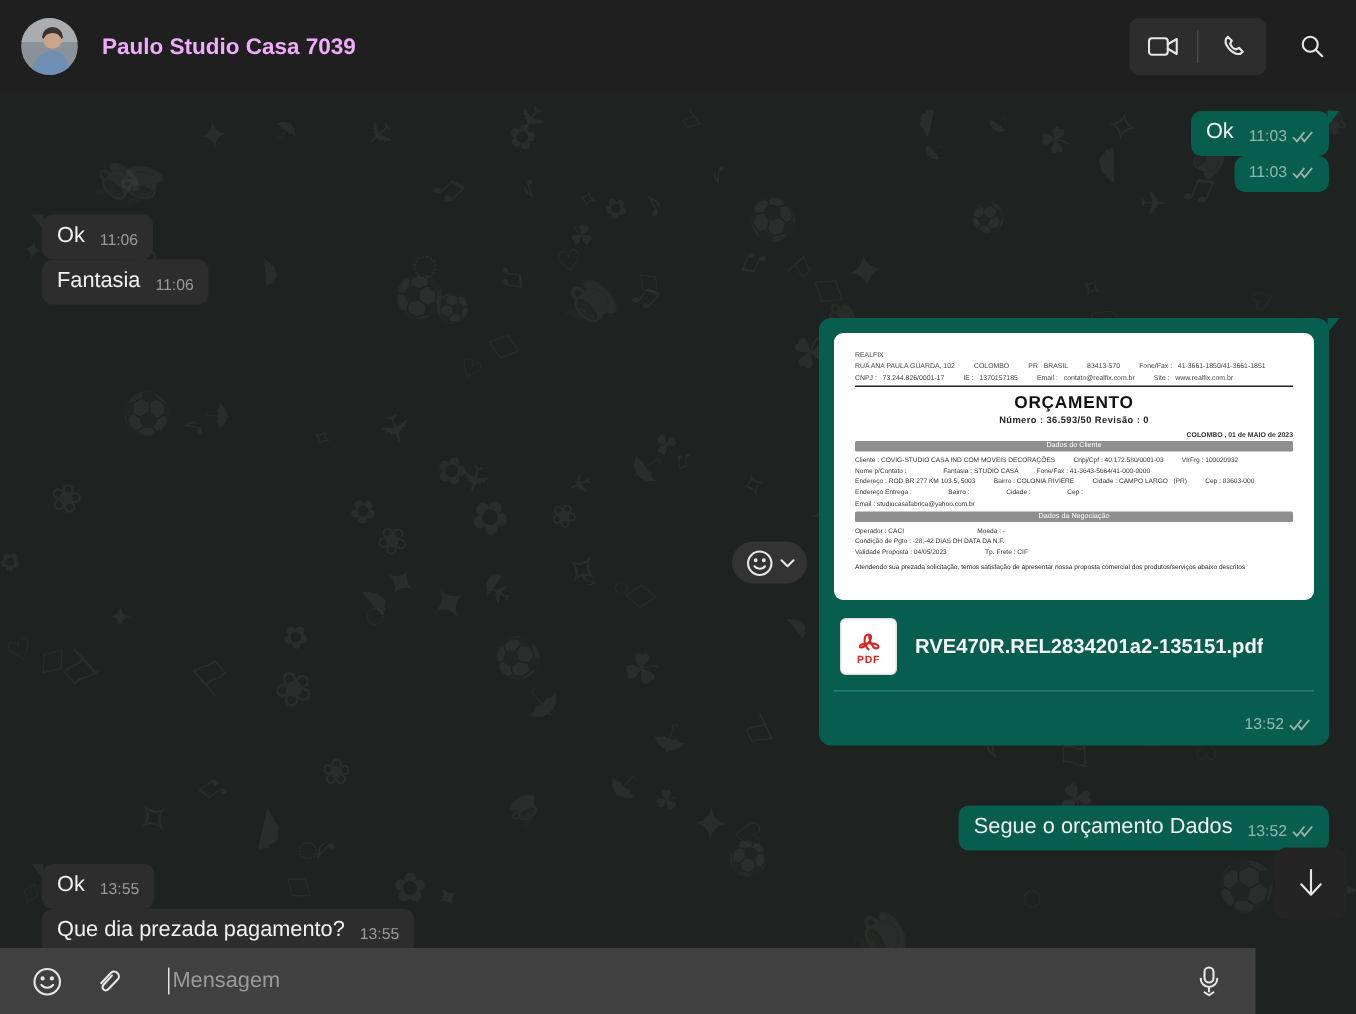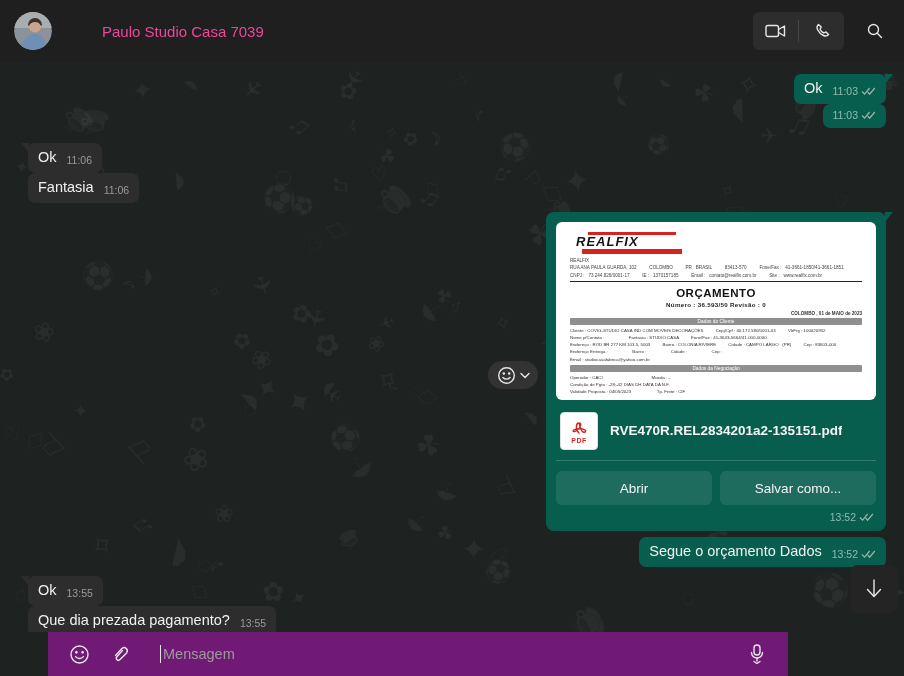--- a/index.html
+++ b/index.html
@@ -4,21 +4,21 @@
 <style>
   * { margin:0; padding:0; box-sizing:border-box; }
   html,body { background:#000; }
   body { font-family:"Liberation Sans", sans-serif; }
   .app { position:relative; width:904px; height:676px; background:#1e2220; overflow:hidden; }
 
   
   .header { position:absolute; top:0; left:0; width:904px; height:62px; background:#1f1f1f; display:flex; align-items:center; padding:0 14px; z-index:30; }
   .avatar { width:38px; height:38px; border-radius:50%; overflow:hidden; flex:0 0 auto; cursor:pointer; }
   .head-texts { margin-left:16px; flex:1; min-width:0; }
-  .head-title { color:#ec4899; font-size:15px; font-weight:normal; line-height:19px;margin-left:34px; }
+  .head-title { color:#f0abfc; font-size:15px; font-weight:bold; line-height:19px; }
   .head-sub { color:#c6c6c6; font-size:12.5px; line-height:17px; }
   .head-actions { display:flex; align-items:center; gap:16px; }
   .call-group { display:flex; align-items:center; background:#2d2d2d; border-radius:6px; height:38px; }
   .call-btn { width:45px; height:38px; display:flex; align-items:center; justify-content:center; cursor:pointer; }
   .call-divider { width:1px; height:22px; background:#464646; }
   .icon-btn { width:30px; height:30px; display:flex; align-items:center; justify-content:center; cursor:pointer; }
   svg.ic { stroke:#e7e7e7; fill:none; stroke-width:1.4; stroke-linecap:round; stroke-linejoin:round; }
 
   
   .chat { position:absolute; top:62px; left:0; width:904px; height:570px; overflow:hidden; }
@@ -67,21 +67,21 @@
   .pdf-time { display:flex; justify-content:flex-end; align-items:center; gap:3px; padding:6px 2px 2px 0; }
   .pdf-time .time { color:rgba(255,255,255,0.55); font-size:10.5px; }
 
   
   .react-pill { position:absolute; top:299px; left:488px; width:50px; height:28px; background:#333333; border-radius:14px; display:flex; align-items:center; justify-content:center; gap:4px; z-index:7; cursor:pointer; }
 
   
   .scroll-btn { position:absolute; top:503px; right:6px; width:48px; height:48px; background:#242424; border-radius:8px; display:flex; align-items:center; justify-content:center; z-index:8; cursor:pointer; }
 
   
-  .footer { position:absolute; left:0; bottom:0; width:740px; height:44px; background:#701a75; display:flex; align-items:center; padding:0 14px; z-index:30;margin-left:48px; }
+  .footer { position:absolute; left:0; bottom:0; width:837px; height:44px; background:#404040; display:flex; align-items:center; padding:0 14px; z-index:30; }
   .footer .icon-btn { width:34px; height:34px; }
   .composer { flex:1; display:flex; align-items:center; margin-left:22px; }
   .caret { width:1px; height:18px; background:#e3e3e3; margin-right:2px; }
   .placeholder { color:#9b9b9b; font-size:14.5px; }
   .mic-wrap { margin-left:12px; }
 </style>
 </head>
 <body>
 
 <div class="app">
@@ -298,25 +298,20 @@
     <div class="msg in" style="top:111px; left:28px;">
       <span class="txt">Fantasia</span>
       <span class="meta">
           <span class="time">11:06</span>
         </span>
     </div>
 
     <div class="pdf-bubble">
       <div class="doc-preview">
         <div class="doc">
-          <div class="doc-logo">
-            <div class="bar-top"></div>
-            <div class="name">REALFIX</div>
-            <div class="bar-bot"></div>
-          </div>
           <div class="doc-addr"><span>REALFIX
 RUA ANA PAULA GUARDA, 102          COLOMBO          PR   BRASIL          83413-570          Fone/Fax :   41-3661-1850/41-3661-1851</span>
 <span>CNPJ :   73.244.826/0001-17          IE :   1370157185          Email :   contato@realfix.com.br          Site :   www.realfix.com.br</span></div>
           <div class="doc-title">ORÇAMENTO</div>
           <div class="doc-num">Número :      36.593/50            Revisão :      0</div>
           <div class="doc-date">COLOMBO      , 01 de MAIO    de 2023</div>
           <div class="doc-secbar">Dados do Cliente</div>
           <div class="doc-rows">Cliente : COVIG-STUDIO CASA IND COM MOVEIS DECORAÇÕES          Cnpj/Cpf : 40.172.580/0001-03          VlrFrg : 100020932
 Nome p/Contato :                    Fantasia : STUDIO CASA          Fone/Fax : 41-3643-5664/41-000-0000
 Endereço : ROD BR 277 KM 103.5, 5003          Bairro : COLONIA RIVIERE          Cidade : CAMPO LARGO   (PR)          Cep : 83603-000
@@ -335,24 +330,20 @@
           <svg width="20" height="18" viewBox="0 0 20 18">
               <path d="M10,14 C6,10 7,4 10,4 C13,4 12,9 7,12 C4,13.8 3,11.5 6,10.5 C9,9.5 14,9.5 16,11 C18,12.5 15,14.5 13,12 C11.5,10 10.5,7 10.5,5" stroke="#d6231f" fill="none" stroke-width="1.4" stroke-linecap="round"></path>
             </svg>
           <div class="pdf-label">PDF</div>
         </div>
         <div class="file-texts">
           <div class="file-name">RVE470R.REL2834201a2-135151.pdf</div>
         </div>
       </div>
       <div class="pdf-divider"></div>
-      <div class="btn-row">
-        <button class="g-btn">Abrir</button>
-        <button class="g-btn">Salvar como...</button>
-      </div>
       <div class="pdf-time">
         <span class="time">13:52</span>
         <svg class="checks" width="15" height="10" viewBox="0 0 15 10">
             <path d="M1,5.5 L3.6,8.2 L8.6,2" stroke="#9fb3ac" fill="none" stroke-width="1.2"></path>
             <path d="M6.6,5.8 L8.6,8.2 L13.8,2" stroke="#9fb3ac" fill="none" stroke-width="1.2"></path>
           </svg>
       </div>
     </div>
 
     <div class="react-pill">

